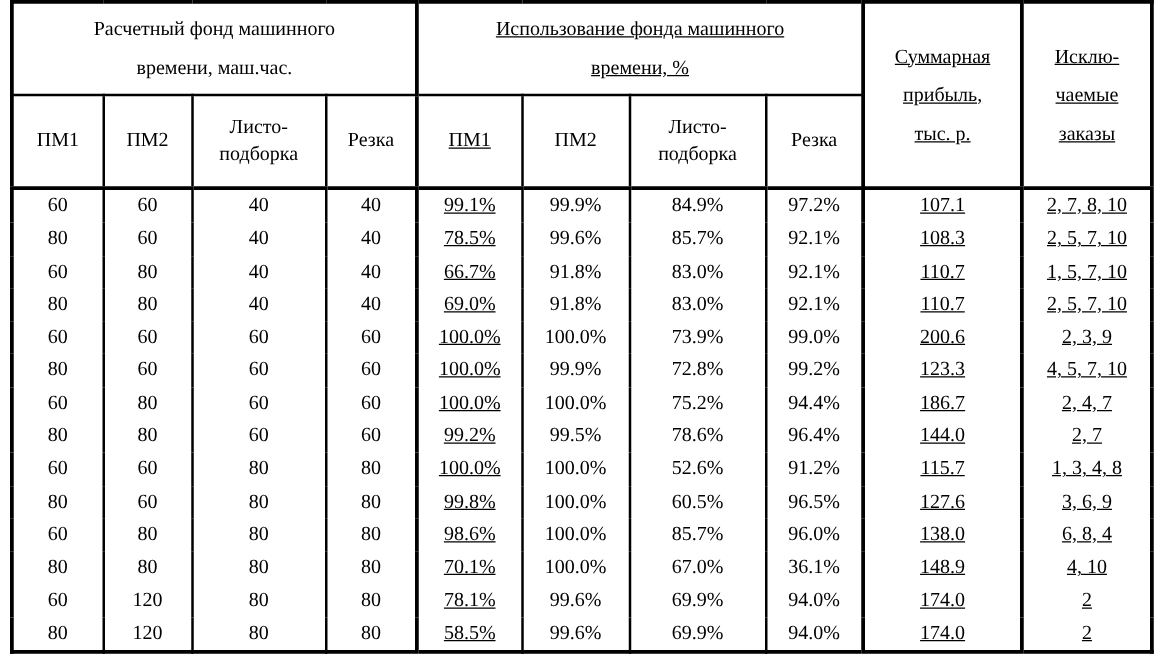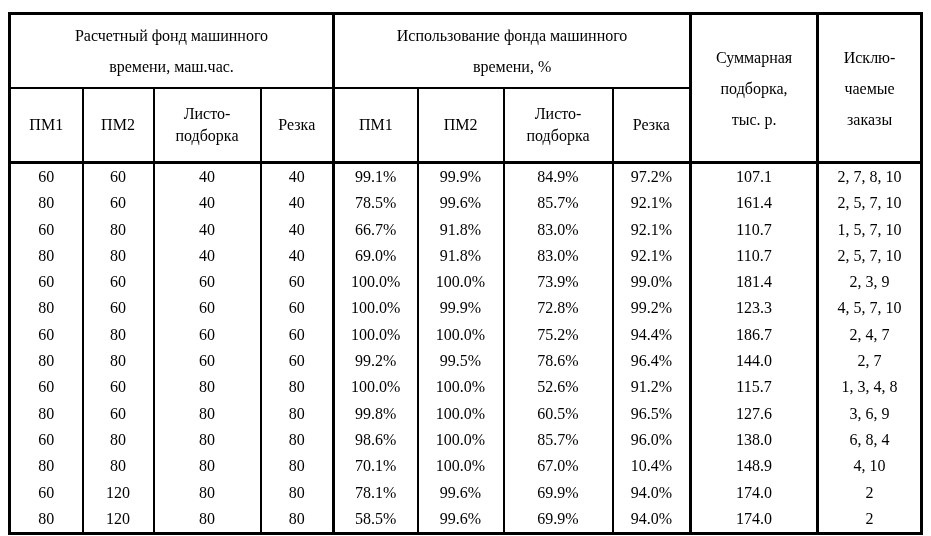--- a/index.html
+++ b/index.html
@@ -12,21 +12,21 @@
     width: 931px;
     height: 536px;
     background: #ffffff;
     color: #000000;
     font-family: "Liberation Serif", "DejaVu Serif", serif;
     overflow: hidden;
   }
   table.results {
     position: absolute;
     left: 8px;
-    top: 12px;
+    top: 0;
     border-collapse: collapse;
     table-layout: fixed;
     width: 912px;
     border: 3px solid #000000;
   }
   th, td {
     text-align: center;
     vertical-align: middle;
     font-weight: normal;
     font-size: 16px;
@@ -56,20 +56,21 @@
     border-right: 2px solid #000000;
     border-top: 0;
     border-bottom: 0;
     height: 26.3px;
     line-height: 26.3px;
     white-space: nowrap;
   }
   thead th.thick-left,
   tbody td.thick-left {
     border-left-width: 3px;
+    text-decoration: underline;
   }
 </style>
 </head>
 <body>
 
 <div class="page">
   <table class="results">
     <colgroup>
       <col style="width:73px">
       <col style="width:71px">
@@ -82,21 +83,21 @@
       <col style="width:127px">
       <col style="width:104px">
     </colgroup>
     <thead>
       <tr>
         <th colspan="4" class="group-th">Расчетный фонд машинного
 времени, маш.час.</th>
         <th colspan="4" class="group-th thick-left">Использование фонда машинного
 времени, %</th>
         <th rowspan="2" class="side-th thick-left">Суммарная
-подборка,
+прибыль,
 тыс. р.</th>
         <th rowspan="2" class="side-th thick-left">Исклю-
 чаемые
 заказы</th>
       </tr>
       <tr id="subheader-row">
           <th class="sub-th">ПМ1</th>
           <th class="sub-th">ПМ2</th>
           <th class="sub-th">Листо-
 подборка</th>
@@ -123,21 +124,21 @@
         </tr>
         <tr>
           <td>80</td>
           <td>60</td>
           <td>40</td>
           <td>40</td>
           <td class="thick-left">78.5%</td>
           <td>99.6%</td>
           <td>85.7%</td>
           <td>92.1%</td>
-          <td class="thick-left">161.4</td>
+          <td class="thick-left">108.3</td>
           <td class="thick-left">2, 5, 7, 10</td>
         </tr>
         <tr>
           <td>60</td>
           <td>80</td>
           <td>40</td>
           <td>40</td>
           <td class="thick-left">66.7%</td>
           <td>91.8%</td>
           <td>83.0%</td>
@@ -159,21 +160,21 @@
         </tr>
         <tr>
           <td>60</td>
           <td>60</td>
           <td>60</td>
           <td>60</td>
           <td class="thick-left">100.0%</td>
           <td>100.0%</td>
           <td>73.9%</td>
           <td>99.0%</td>
-          <td class="thick-left">181.4</td>
+          <td class="thick-left">200.6</td>
           <td class="thick-left">2, 3, 9</td>
         </tr>
         <tr>
           <td>80</td>
           <td>60</td>
           <td>60</td>
           <td>60</td>
           <td class="thick-left">100.0%</td>
           <td>99.9%</td>
           <td>72.8%</td>
@@ -242,21 +243,21 @@
           <td class="thick-left">6, 8, 4</td>
         </tr>
         <tr>
           <td>80</td>
           <td>80</td>
           <td>80</td>
           <td>80</td>
           <td class="thick-left">70.1%</td>
           <td>100.0%</td>
           <td>67.0%</td>
-          <td>10.4%</td>
+          <td>36.1%</td>
           <td class="thick-left">148.9</td>
           <td class="thick-left">4, 10</td>
         </tr>
         <tr>
           <td>60</td>
           <td>120</td>
           <td>80</td>
           <td>80</td>
           <td class="thick-left">78.1%</td>
           <td>99.6%</td>

